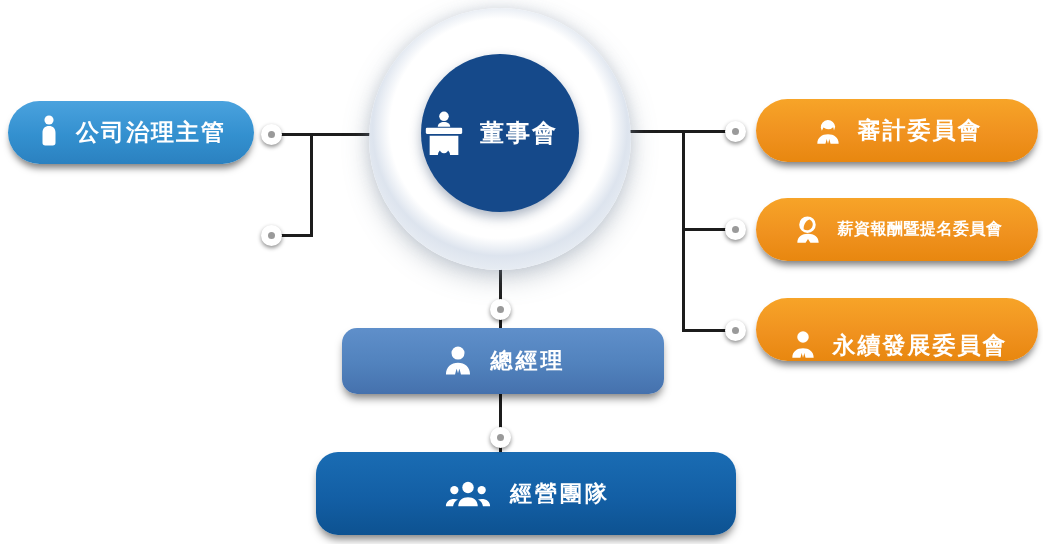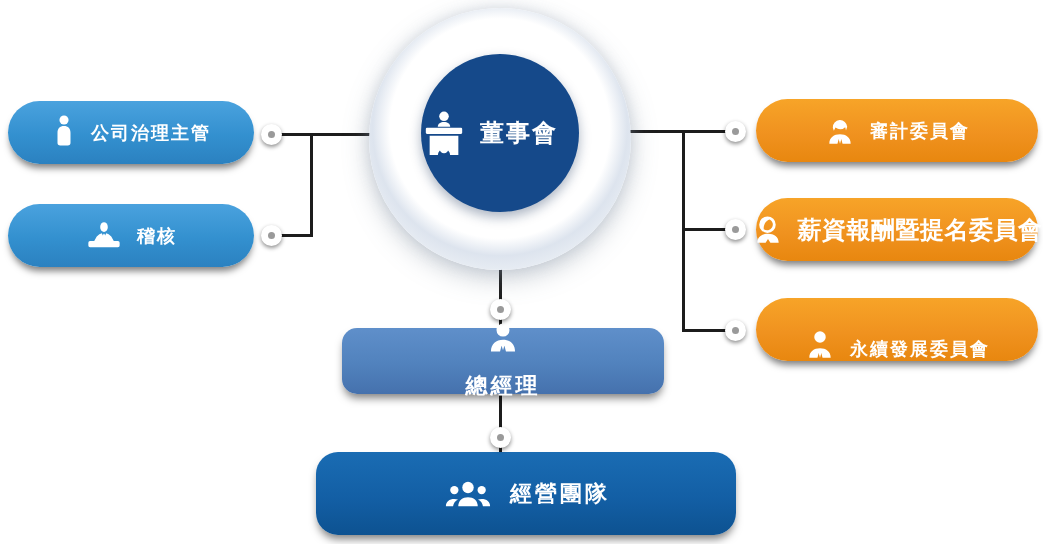--- a/index.html
+++ b/index.html
@@ -30,31 +30,30 @@
   }
   .root-text{color:#fff;font-size:24px;font-weight:bold;letter-spacing:2px;line-height:34px;}
   
   .pill{
     position:absolute;height:63px;border-radius:32px;
     display:flex;align-items:center;justify-content:center;gap:14px;
     box-shadow:0 6px 7px -2px rgba(0,0,0,.5);
   }
   .pill.blue{left:8px;width:246px;background:linear-gradient(180deg,#4aa2de 0%,#3390cf 55%,#2b81c0 100%);}
   .pill.orange{left:756px;width:282px;background:linear-gradient(180deg,#f7a428 0%,#f0921f 55%,#e8870f 100%);font-family:Liberation Serif, serif;}
-  .pill-label{color:#fff;font-size:18px;font-weight:bold;letter-spacing:2px;white-space:nowrap;}
-  .pill-label.small{font-size:24px;letter-spacing:.5px;}
+  .pill-label{color:#fff;font-size:23px;font-weight:bold;letter-spacing:2px;white-space:nowrap;}
+  .pill-label.small{font-size:16px;letter-spacing:.5px;}
   
   .rect-btn{
     position:absolute;display:flex;align-items:center;justify-content:center;gap:16px;
     box-shadow:0 6px 8px -2px rgba(0,0,0,.5);
   }
   .rect-btn.mid{
     left:342px;top:328px;width:322px;height:66px;border-radius:15px;
     background:linear-gradient(180deg,#5f8fca 0%,#5182bd 55%,#4571ad 100%);
-    flex-direction:column;
   }
   .rect-btn.dark{
     left:288px;top:452px;width:420px;height:83px;border-radius:22px;
     background:linear-gradient(180deg,#1a6cb3 0%,#135fa5 55%,#0d5291 100%);
     margin-left:28px;
   }
   .rect-label{color:#fff;font-size:22px;font-weight:bold;letter-spacing:3px;white-space:nowrap;}
   .icon{display:block;flex:0 0 auto;}
   .icon svg{display:block;}
 </style>
@@ -92,31 +91,20 @@
   <div class="pill blue" style="top:101px;">
     <span class="icon">
       <svg width="26" height="35" viewBox="0 0 24 32" fill="#ffffff">
         <circle cx="12" cy="4.5" r="4.2"></circle>
         <path d="M12 10c-3.8 0-6 2.3-6 6.2v9.3A2.5 2.5 0 0 0 8.5 28h7a2.5 2.5 0 0 0 2.5-2.5v-9.3c0-3.9-2.2-6.2-6-6.2z"></path>
       </svg>
     </span>
     <span class="pill-label">公司治理主管</span>
   </div>
 
-  <div class="pill blue" style="top:204px;">
-    <span class="icon">
-      <svg width="38" height="30" viewBox="0 0 34 26" fill="#ffffff">
-        <ellipse cx="17" cy="5" rx="3.4" ry="4.4"></ellipse>
-        <path d="M10.5 13.5q2.4-2.4 4.6-2.9l1.9 4.6 1.9-4.6q2.2.5 4.6 2.9l2.5 4.5h-18z"></path>
-        <path d="M17 10.8l-1.5 2 1 3.4h1l1-3.4z"></path>
-        <path d="M4.5 17.5h25a1.5 1.5 0 0 1 1.5 1.5v2.5a1.5 1.5 0 0 1-1.5 1.5h-25A1.5 1.5 0 0 1 3 21.5V19a1.5 1.5 0 0 1 1.5-1.5z"></path>
-      </svg>
-    </span>
-    <span class="pill-label">稽核</span>
-  </div>
 
   <div class="pill orange" style="top:99px;">
     <span class="icon">
       <svg width="32" height="32" viewBox="0 0 24 24" fill="#ffffff">
         <path d="M6.6 9.5a5.4 5.4 0 0 1 10.8-.6l-.9 2.8-.6-2.6a5.8 5.8 0 0 1-7.3.3l-1.2 2.4z"></path>
         <path d="M12 14.5c-4.5 0-8 2.5-8 7h6.1l.9-3.4 1-1 1 1 .9 3.4H20c0-4.5-3.5-7-8-7z"></path>
         <path d="M12 15.4l1.3 1.8-1.3 4.3-1.3-4.3z"></path>
       </svg>
     </span>
     <span class="pill-label">審計委員會</span>

